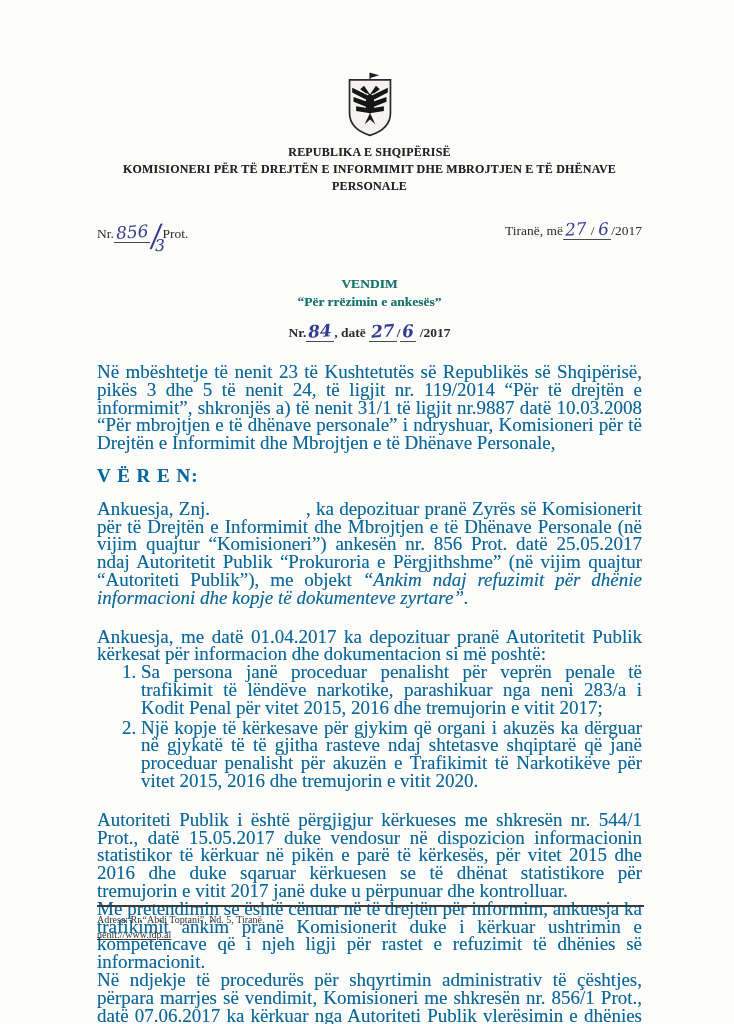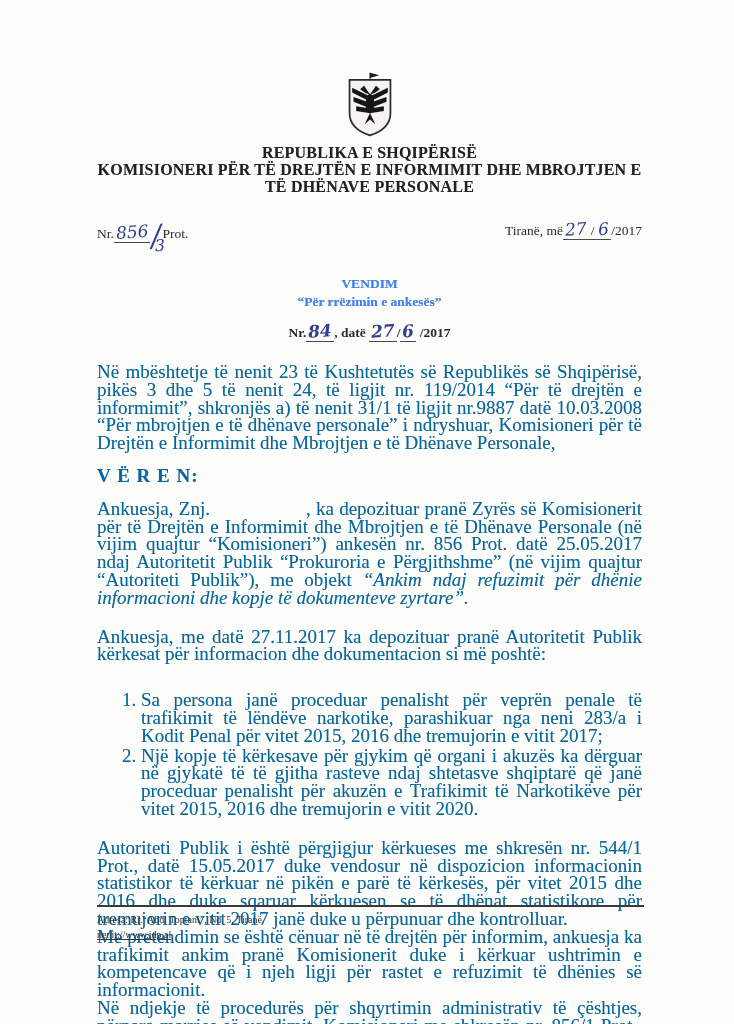--- a/index.html
+++ b/index.html
@@ -16,21 +16,21 @@
     overflow:hidden;
   }
   .content{
     padding:72px 92px 0 97px;
   }
   .emblem-wrap{ text-align:center; margin-bottom:2px; }
   .emblem-wrap svg{ display:inline-block; }
   .hdr{
     text-align:center;
     font-weight:bold;
-    font-size:16px;
+    font-size:12px;
     line-height:17px;
     letter-spacing:.2px;
     color:#222;
     text-shadow:0 0 .5px rgba(0,0,0,.35);
   }
   .proto-row{
     display:flex; justify-content:space-between; align-items:flex-start;
     margin-top:26px; font-size:13.5px;
   }
   .hw{
@@ -45,35 +45,35 @@
   .hw-slot{
     display:inline-block;
     border-bottom:1px solid #4a4a4a;
     text-align:center;
     padding:0 2px;
     vertical-align:baseline;
   }
   .prot-line{ position:relative; display:inline-block; }
   .big-slash{ font-size:30px; vertical-align:-8px; margin:0 1px; }
   .hw-sub3{ position:absolute; left:58px; top:17px; font-size:16px; }
-  .title-block{ text-align:center; margin-top:24px; font-weight:bold; font-size:13.5px; line-height:18px; color:#3b82f6; text-shadow:0 0 .5px rgba(0,0,0,.3); }
+  .title-block{ text-align:center; margin-top:24px; font-weight:bold; font-size:13.5px; line-height:18px; color:#0f766e; text-shadow:0 0 .5px rgba(0,0,0,.3); }
   .title-nr{ margin-top:12px; font-weight:bold; font-size:13.5px; text-align:center; }
   .body-text{
     font-size:19px; line-height:17.8px;
     text-align:justify;
     color:#0369a1;
     text-shadow:0 0 .45px rgba(0,0,0,.3);
   }
   .para{ margin:0; }
   .mt{ margin-top:15px; }
   .mt-lg{ margin-top:21px; }
   .veren{ text-align:left; font-weight:bold; margin-top:15px; letter-spacing:1px; }
   .name-gap{ display:inline-block; width:96px; }
   .obj-italic{ font-style:italic; }
-  ol.req-list{ margin:28px 0 0 28px; padding:0 0 0 16px; }
+  ol.req-list{ margin:0 0 0 28px; padding:0 0 0 16px; }
   ol.req-list li{ margin-bottom:2px; }
   .footer{
     position:absolute; left:97px; right:90px; top:905px;
     border-top:2.5px solid #3a3a3a;
     padding-top:5px;
     display:flex; justify-content:space-between;
     font-size:10px; line-height:15px; color:#333;
   }
   .footer .right{ text-align:right; }
   .doc-link{ text-decoration:underline; color:#333; }
@@ -128,21 +128,21 @@
       <span>Nr.</span><span class="hw-slot"><span class="hw">84</span></span><span>, datë</span>&nbsp;<span class="hw-slot"><span class="hw">27</span></span><span>/</span><span class="hw-slot"><span class="hw">6</span></span>&nbsp;<span>/2017</span>
     </div>
 
     <div class="body-text">
       <p class="para mt-lg">Në mbështetje të nenit 23 të Kushtetutës së Republikës së Shqipërisë,  pikës 3 dhe 5 të nenit 24, të ligjit nr. 119/2014 “Për të drejtën e informimit”, shkronjës a) të nenit 31/1 të ligjit nr.9887 datë 10.03.2008 “Për mbrojtjen e të dhënave personale” i ndryshuar, Komisioneri për të Drejtën e Informimit dhe Mbrojtjen e të Dhënave Personale,</p>
 
       <p class="para veren">V Ë R E N:</p>
 
       <p class="para mt"><span>Ankuesja, Znj.</span><span class="name-gap"></span><span>, ka depozituar pranë Zyrës së Komisionerit për të Drejtën e Informimit dhe Mbrojtjen e të Dhënave Personale (në vijim quajtur “Komisioneri”) ankesën nr. 856 Prot. datë 25.05.2017 ndaj Autoritetit Publik “Prokuroria e Përgjithshme” (në vijim quajtur “Autoriteti Publik”), me objekt </span><span class="obj-italic">“Ankim ndaj refuzimit për dhënie informacioni dhe kopje të dokumenteve zyrtare”.</span></p>
 
-      <p class="para mt-lg">Ankuesja, me datë 27.11.2017 ka depozituar pranë Autoritetit Publik kërkesat për informacion dhe dokumentacion si më poshtë:</p>
+      <p class="para mt-lg">Ankuesja, me datë 01.04.2017 ka depozituar pranë Autoritetit Publik kërkesat për informacion dhe dokumentacion si më poshtë:</p>
 
       <ol class="req-list">
         <li>Sa persona janë proceduar penalisht për veprën penale të trafikimit të lëndëve narkotike, parashikuar nga neni 283/a i Kodit Penal për vitet 2015, 2016 dhe tremujorin e vitit 2017;</li>
         <li>Një kopje të kërkesave për gjykim që organi i akuzës ka dërguar në gjykatë të të gjitha rasteve ndaj shtetasve shqiptarë që janë proceduar penalisht për akuzën e Trafikimit të Narkotikëve për vitet 2015, 2016 dhe tremujorin e vitit 2020.</li>
       </ol>
 
       <p class="para mt-lg">Autoriteti Publik i është përgjigjur kërkueses me shkresën nr. 544/1 Prot., datë 15.05.2017 duke vendosur në dispozicion informacionin statistikor të kërkuar në pikën e parë të kërkesës, për vitet 2015 dhe 2016 dhe duke sqaruar kërkuesen se të dhënat statistikore për tremujorin e vitit 2017 janë duke u përpunuar dhe kontrolluar.</p>
       <p class="para">Me pretendimin se është cënuar në të drejtën për informim, ankuesja ka trafikimit ankim pranë Komisionerit duke i kërkuar ushtrimin e kompetencave që i njeh ligji për rastet e refuzimit të dhënies së informacionit.</p>
       <p class="para">Në ndjekje të procedurës për shqyrtimin administrativ të çështjes, përpara marrjes së vendimit, Komisioneri me shkresën nr. 856/1 Prot., datë 07.06.2017 ka kërkuar nga Autoriteti Publik vlerësimin e dhënies së informacionit brenda datës 14.06.2017.</p>
       <p class="para">Autoriteti Publik është përgjigjur me shkresën nr. 544/5 Prot., datë 14.06.2017 me anë të së cilës ka sqaruar pozicionin e tij në këtë çështje si dhe i ka vënë në dispozicion Komisionerit</p>

